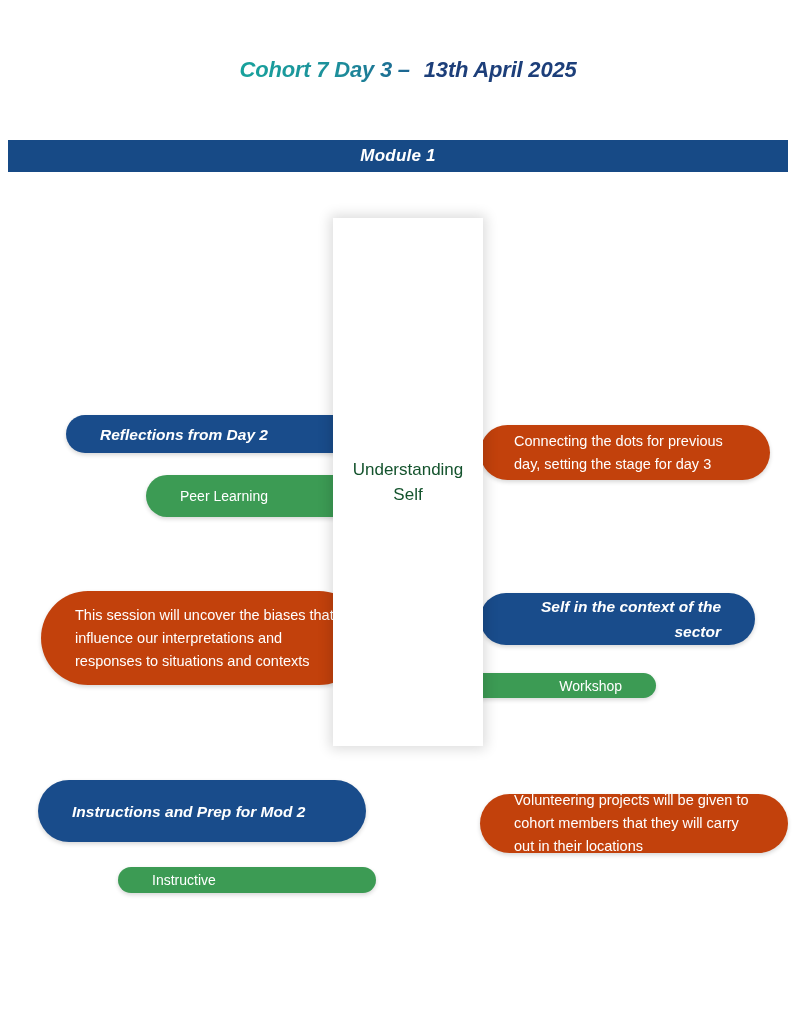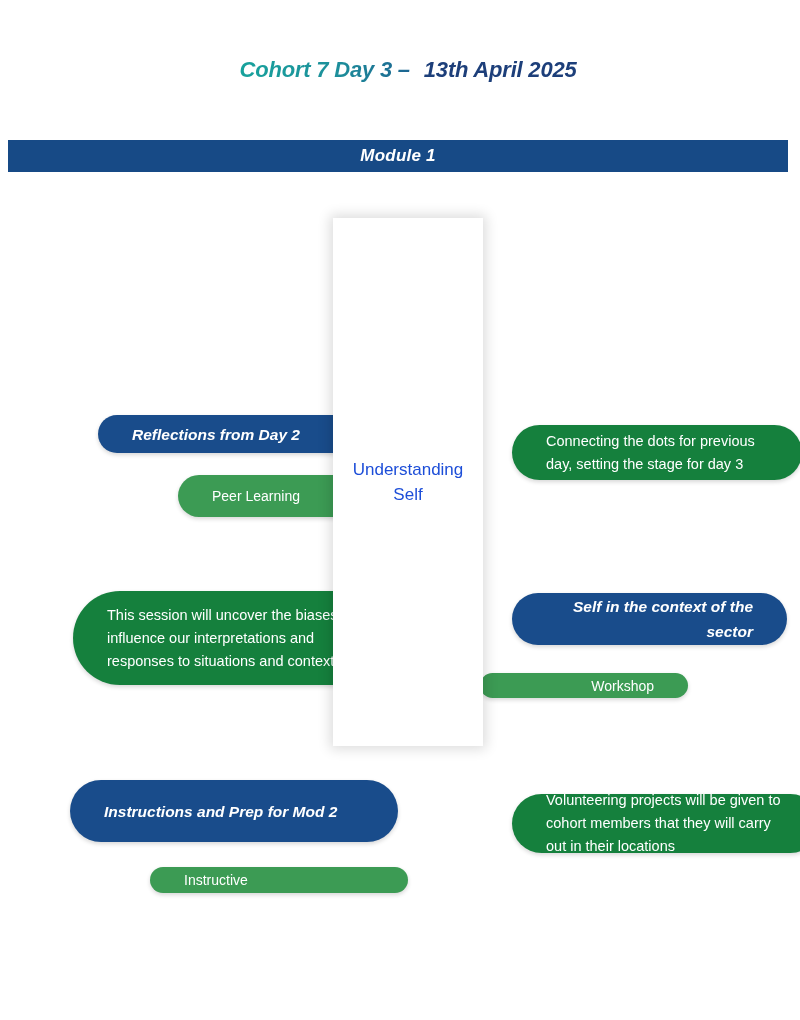--- a/index.html
+++ b/index.html
@@ -75,34 +75,33 @@
     height: 600px;
   }
 
   
   .pill {
     position: absolute;
     border-radius: 999px;
     display: flex;
     align-items: center;
     box-shadow: 0 2px 4px rgba(0,0,0,0.16);
-    margin-left: 32px;
   }
   .pill span { display: block; width: 100%; }
 
   .pill-navy { background: #194c8b; }
   .pill-navy span {
     color: #ffffff;
     font-size: 15.5px;
     font-weight: bold;
     font-style: italic;
     line-height: 25px;
   }
 
-  .pill-teal { background: #15803d; }
+  .pill-teal { background: #c2410c; }
   .pill-teal span {
     color: #ffffff;
     font-size: 14.5px;
     font-weight: normal;
     line-height: 23px;
   }
 
   .pill-green { background: #3c9b54; }
   .pill-green span {
     color: #ffffff;
@@ -124,21 +123,21 @@
     width: 150px;
     height: 528px;
     background: #ffffff;
     box-shadow: 0 0 12px 3px rgba(0,0,0,0.14);
     z-index: 40;
     display: flex;
     align-items: center;
     justify-content: center;
   }
   .center-column .center-label {
-    color: #1d4ed8;
+    color: #14532d;
     font-size: 17px;
     line-height: 25px;
     text-align: center;
     font-weight: normal;
   }
 
   
   #row1-left   { left: 58px;  top: 243px; width: 300px; height: 38px; z-index: 10; }
   #row1-tag    { left: 138px; top: 303px; width: 230px; height: 42px; z-index: 10; }
   #row1-right  { left: 472px; top: 253px; width: 290px; height: 55px; z-index: 10; }

